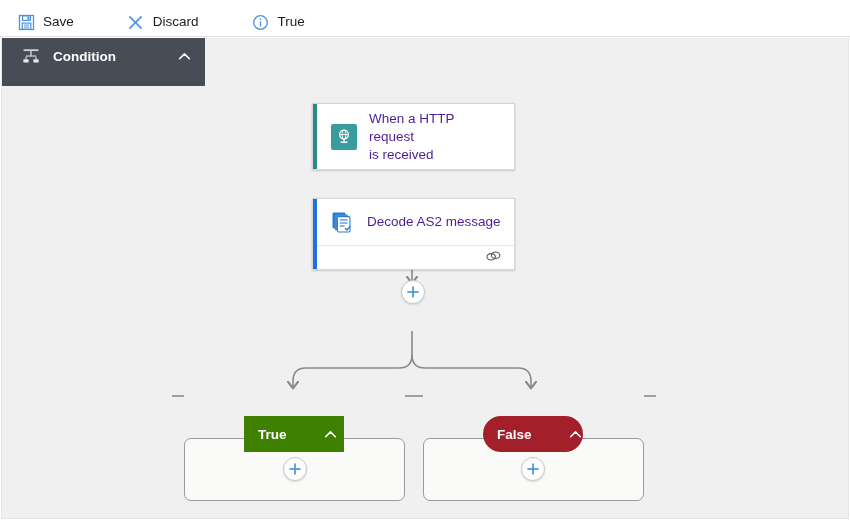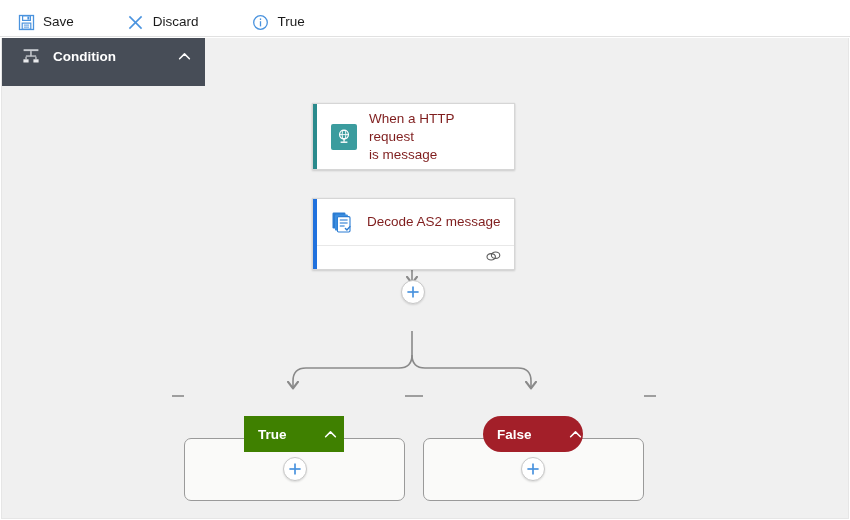--- a/index.html
+++ b/index.html
@@ -106,21 +106,21 @@
     height: 26px;
     flex: none;
     margin-right: 12px;
     border-radius: 2px;
     display: flex;
     align-items: center;
     justify-content: center;
   }
   .node-title {
     font-size: 13.5px;
-    color: #7f1d1d;
+    color: #4c1d95;
     line-height: 18px;
   }
 
   
   #node-trigger {
     left: 310px; top: 65px;
     width: 203px; height: 67px;
   }
   #node-trigger .accent { background: #2a8a8c; }
   #node-trigger .node-icon { background: #3b9c9e; }
@@ -303,21 +303,21 @@
       <div class="node-row">
         <span class="node-icon">
           <svg width="18" height="18" viewBox="0 0 18 18">
             <circle cx="9" cy="6.6" r="4.4" fill="none" stroke="#ffffff" stroke-width="1.3"></circle>
             <ellipse cx="9" cy="6.6" rx="1.9" ry="4.4" fill="none" stroke="#ffffff" stroke-width="0.9"></ellipse>
             <line x1="4.7" y1="6.6" x2="13.3" y2="6.6" stroke="#ffffff" stroke-width="0.9"></line>
             <rect x="8.4" y="10.7" width="1.3" height="3" fill="#ffffff"></rect>
             <rect x="5.6" y="13.5" width="6.8" height="1.4" fill="#ffffff"></rect>
           </svg>
         </span>
-        <span class="node-title"><span>When a HTTP request</span><br><span>is message</span></span>
+        <span class="node-title"><span>When a HTTP request</span><br><span>is received</span></span>
       </div>
     </div>
 
     <div class="node" id="node-decode">
       <div class="accent"></div>
       <div class="decode-head">
         <span class="node-icon">
           <svg width="24" height="24" viewBox="0 0 24 24">
             <rect x="2.5" y="2.5" width="13" height="16" rx="1.2" fill="#2b7cd3"></rect>
             <rect x="5" y="4.6" width="13" height="16" rx="1.2" fill="#3d8fe0"></rect>

